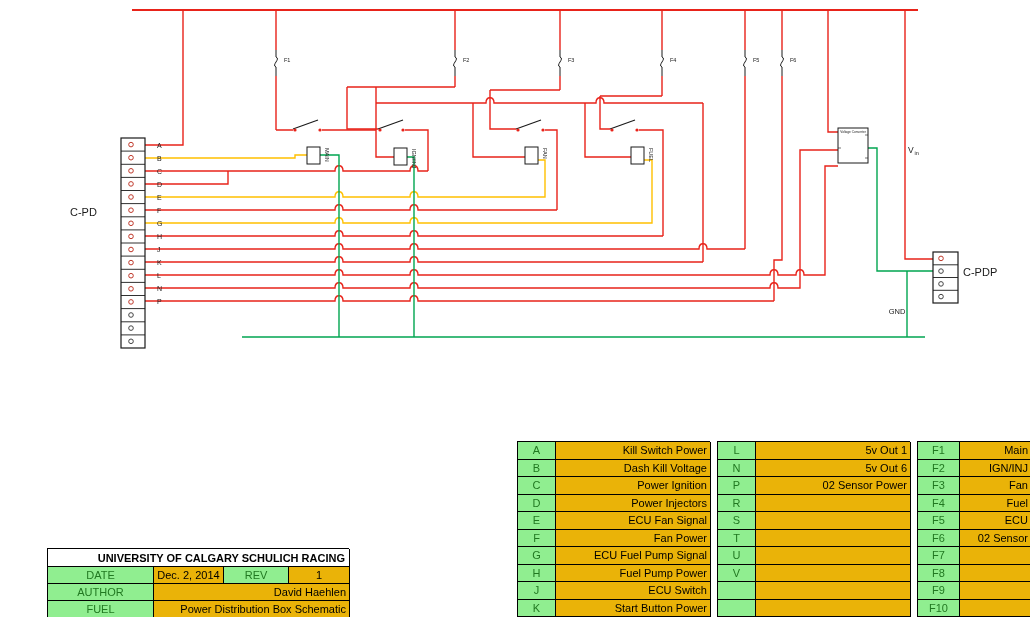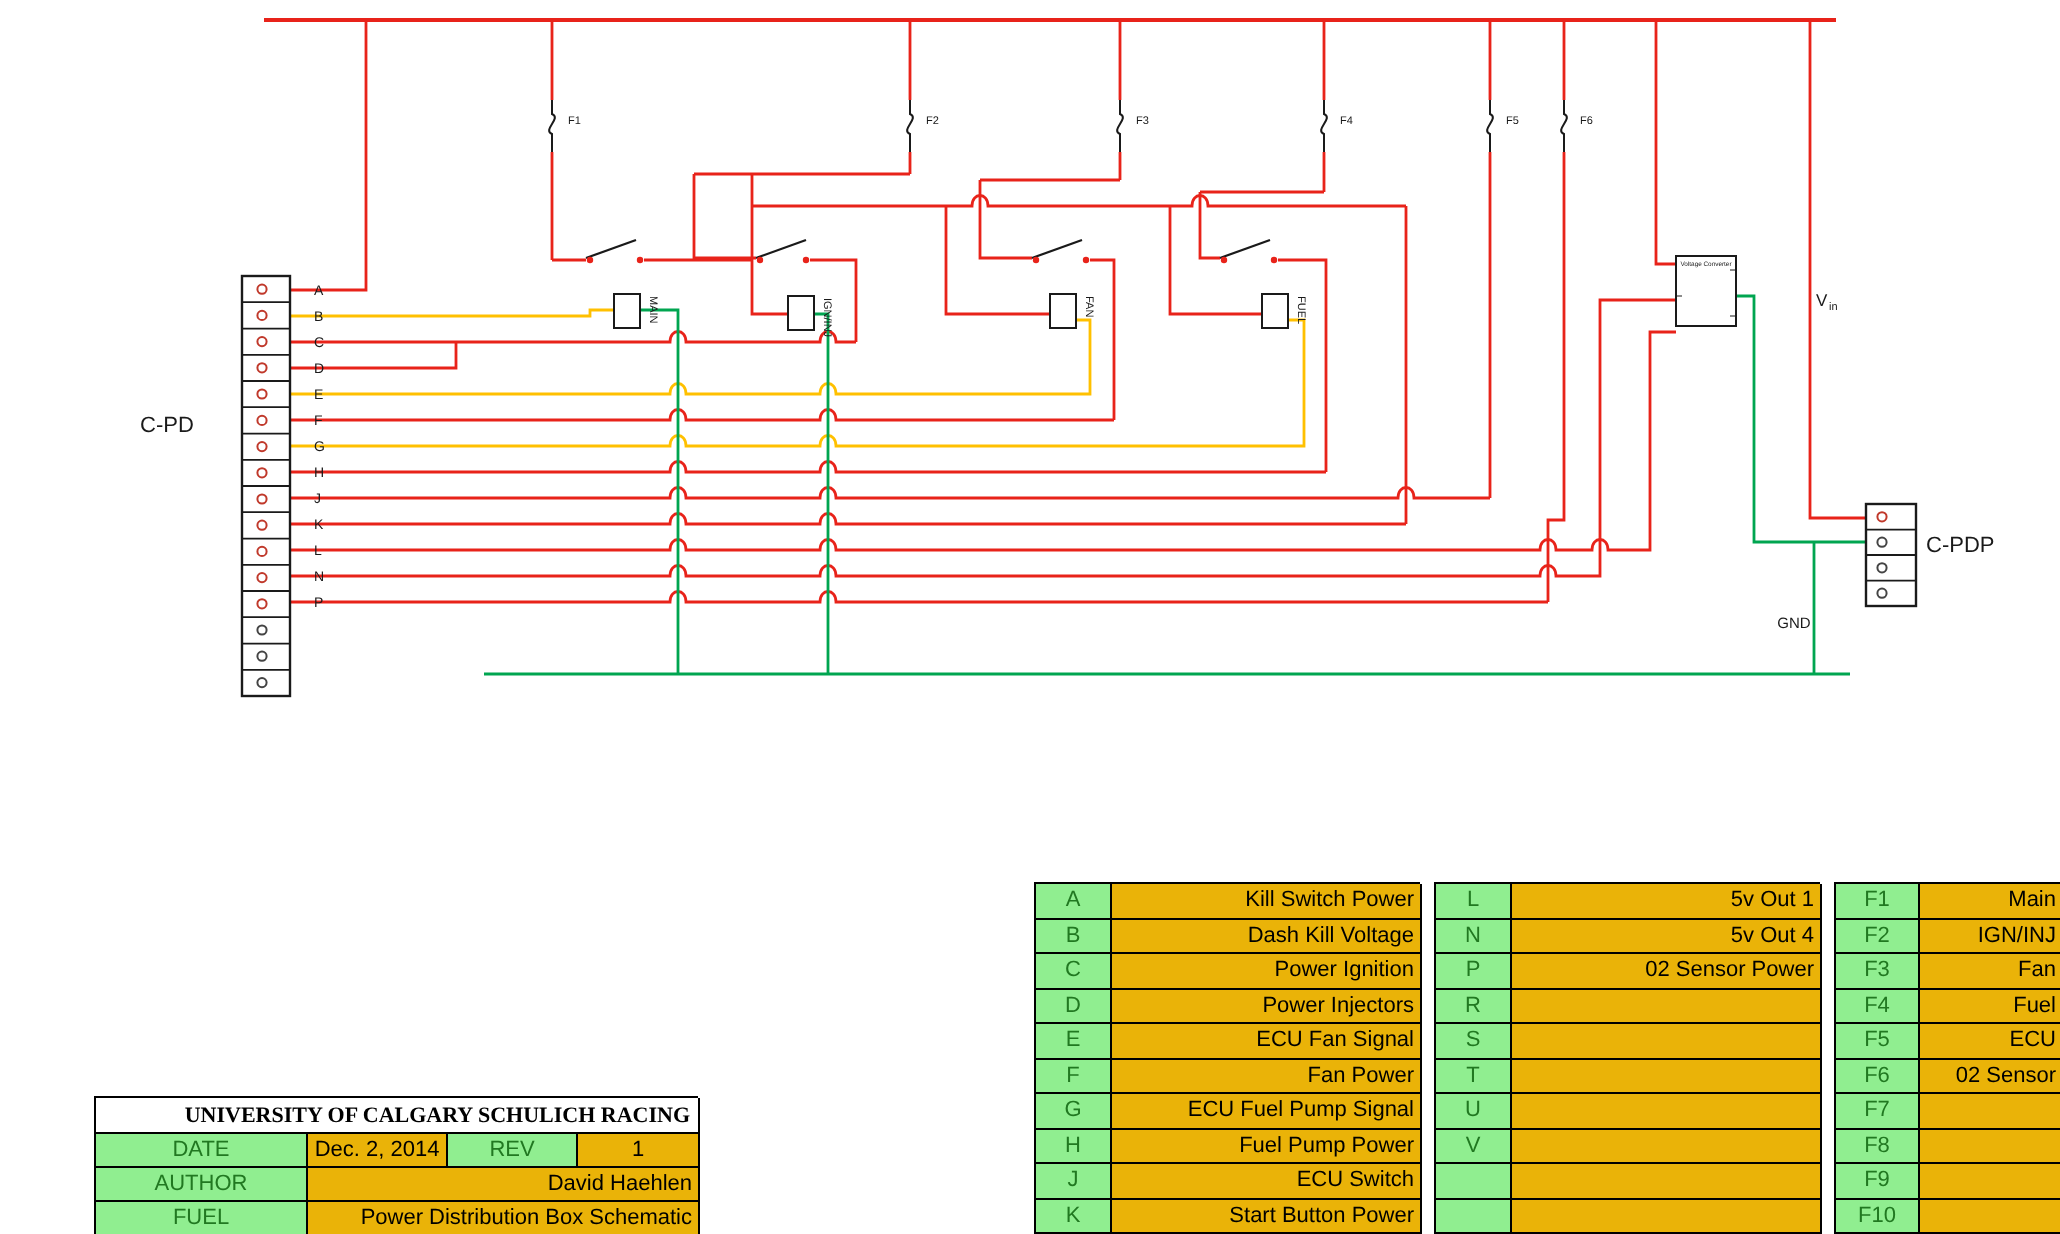--- a/index.html
+++ b/index.html
@@ -6,21 +6,21 @@
   #stage{position:relative;width:1030px;height:617px;background:#ffffff;overflow:hidden;
          font-family:"Liberation Sans", sans-serif;}
   svg text{font-family:"Liberation Sans", sans-serif;fill:#1a1a1a;}
   .tbl{position:absolute;display:grid;border-top:1px solid #000;border-left:1px solid #000;box-sizing:border-box;}
   .tbl .cell{box-sizing:border-box;border-right:1px solid #000;border-bottom:1px solid #000;
              display:flex;align-items:center;overflow:hidden;white-space:nowrap;}
   .cell.green{background:#90EE90;color:#217821;justify-content:center;font-size:11px;}
   .cell.val{background:#eab308;color:#000;justify-content:flex-end;font-size:11px;padding-right:3px;}
   .cell.val.center{justify-content:center;padding-right:0;}
   .cell.noright{border-right:none;}
-  .cell.hdr{background:#fff;color:#000;font-weight:bold;font-size:11px;justify-content:flex-end;padding-right:4px;font-family:Liberation Serif, serif;}
+  .cell.hdr{background:#fff;color:#000;font-weight:bold;font-size:11px;justify-content:flex-end;padding-right:4px;}
   #title-block{left:47px;top:548px;width:302px;grid-template-columns:106px 70px 65px 61px;grid-template-rows:18px 17px 17px 17px;}
   #pin-table-1{left:517px;top:441px;width:193px;grid-template-columns:38px 155px;grid-auto-rows:17.5px;}
   #pin-table-2{left:717px;top:441px;width:193px;grid-template-columns:38px 155px;grid-auto-rows:17.5px;}
   #fuse-table{left:917px;top:441px;width:113px;grid-template-columns:42px 71px;grid-auto-rows:17.5px;}
   .span4{grid-column:1 / span 4;}
   .span3{grid-column:2 / span 3;}
 </style>
 </head>
 <body>
 
@@ -218,21 +218,21 @@
       <div class="cell val">ECU Switch</div>
     <div class="cell green">K</div>
       <div class="cell val">Start Button Power</div>
   </div>
 
   
   <div id="pin-table-2" class="tbl">
     <div class="cell green">L</div>
       <div class="cell val">5v Out 1</div>
     <div class="cell green">N</div>
-      <div class="cell val">5v Out 4</div>
+      <div class="cell val">5v Out 6</div>
     <div class="cell green">P</div>
       <div class="cell val">02 Sensor Power</div>
     <div class="cell green">R</div>
       <div class="cell val"></div>
     <div class="cell green">S</div>
       <div class="cell val"></div>
     <div class="cell green">T</div>
       <div class="cell val"></div>
     <div class="cell green">U</div>
       <div class="cell val"></div>

